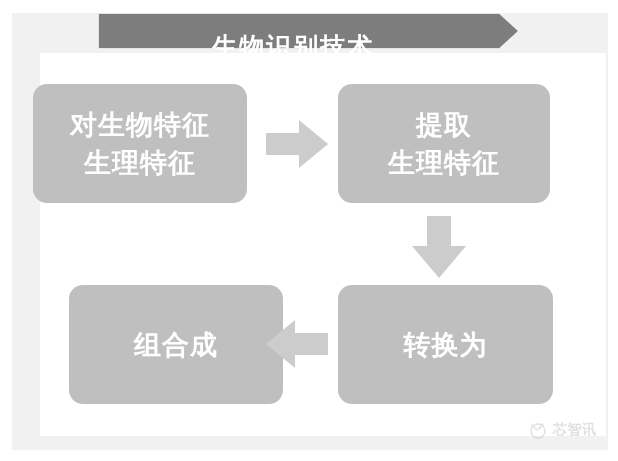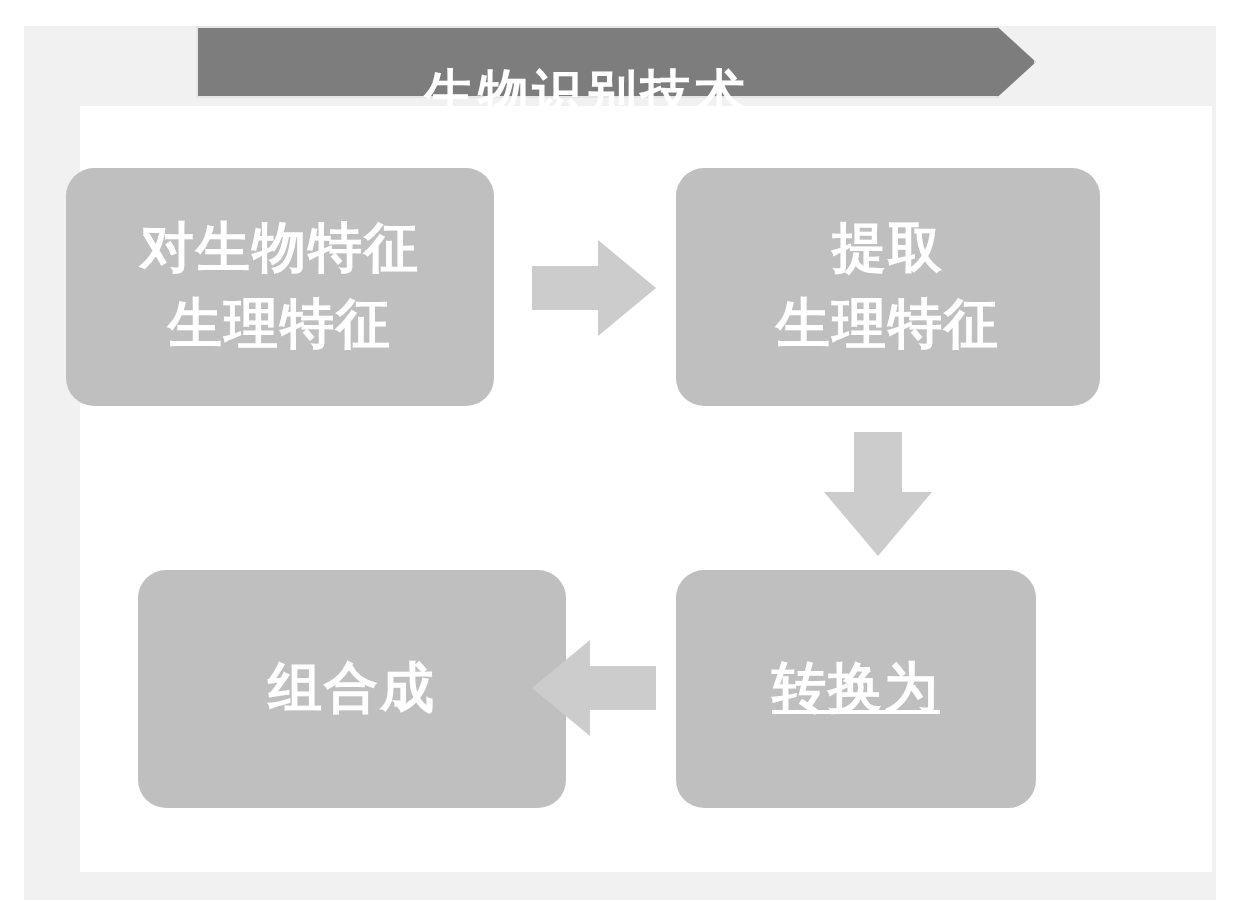--- a/index.html
+++ b/index.html
@@ -89,21 +89,21 @@
     flex-direction: column;
     align-items: center;
     justify-content: center;
     text-align: center;
     white-space: nowrap;
     box-sizing: border-box;
   }
   #box-sample   { left: 33px;  top: 84px;  width: 214px; height: 119px; }
   #box-extract  { left: 338px; top: 84px;  width: 212px; height: 119px; }
   #box-combine  { left: 33px;  top: 285px; width: 214px; height: 119px; margin-left: 36px; }
-  #box-convert  { left: 338px; top: 285px; width: 180px; height: 119px; text-decoration: underline; }
+  #box-convert  { left: 338px; top: 285px; width: 215px; height: 119px; }
 
   .proc-box .line { display: block; }
 
   
   .arrow { position: absolute; }
   .arrow svg { display: block; }
 
   #arrow-right { left: 266px; top: 118px; width: 62px; height: 52px; }
   #arrow-down  { left: 411px; top: 216px; width: 56px; height: 62px; }
   #arrow-left  { left: 266px; top: 318px; width: 62px; height: 52px; }
@@ -172,14 +172,22 @@
       <polygon points="16,0 40,0 40,30 55,30 28,62 1,30 16,30" fill="#cccccc"></polygon>
     </svg>
   </div>
 
   <div class="arrow" id="arrow-left">
     <svg width="62" height="52" viewBox="0 0 62 52" xmlns="http://www.w3.org/2000/svg">
       <polygon points="62,15 29,15 29,2 0,26 29,50 29,37 62,37" fill="#cccccc"></polygon>
     </svg>
   </div>
 
+  <div id="watermark">
+    <svg class="wm-mark" width="20" height="18" viewBox="0 0 20 18" xmlns="http://www.w3.org/2000/svg">
+      <circle cx="10" cy="10" r="7" fill="none" stroke="#9a9a9a" stroke-width="1.4"></circle>
+      <path d="M4 4 L9 9" stroke="#9a9a9a" stroke-width="1.4" fill="none" stroke-linecap="round"></path>
+      <path d="M15 3 L10.5 8" stroke="#9a9a9a" stroke-width="1.4" fill="none" stroke-linecap="round"></path>
+    </svg>
+    <span class="wm-text">芯智讯</span>
+  </div>
 
 </div>
 
 </body></html>

